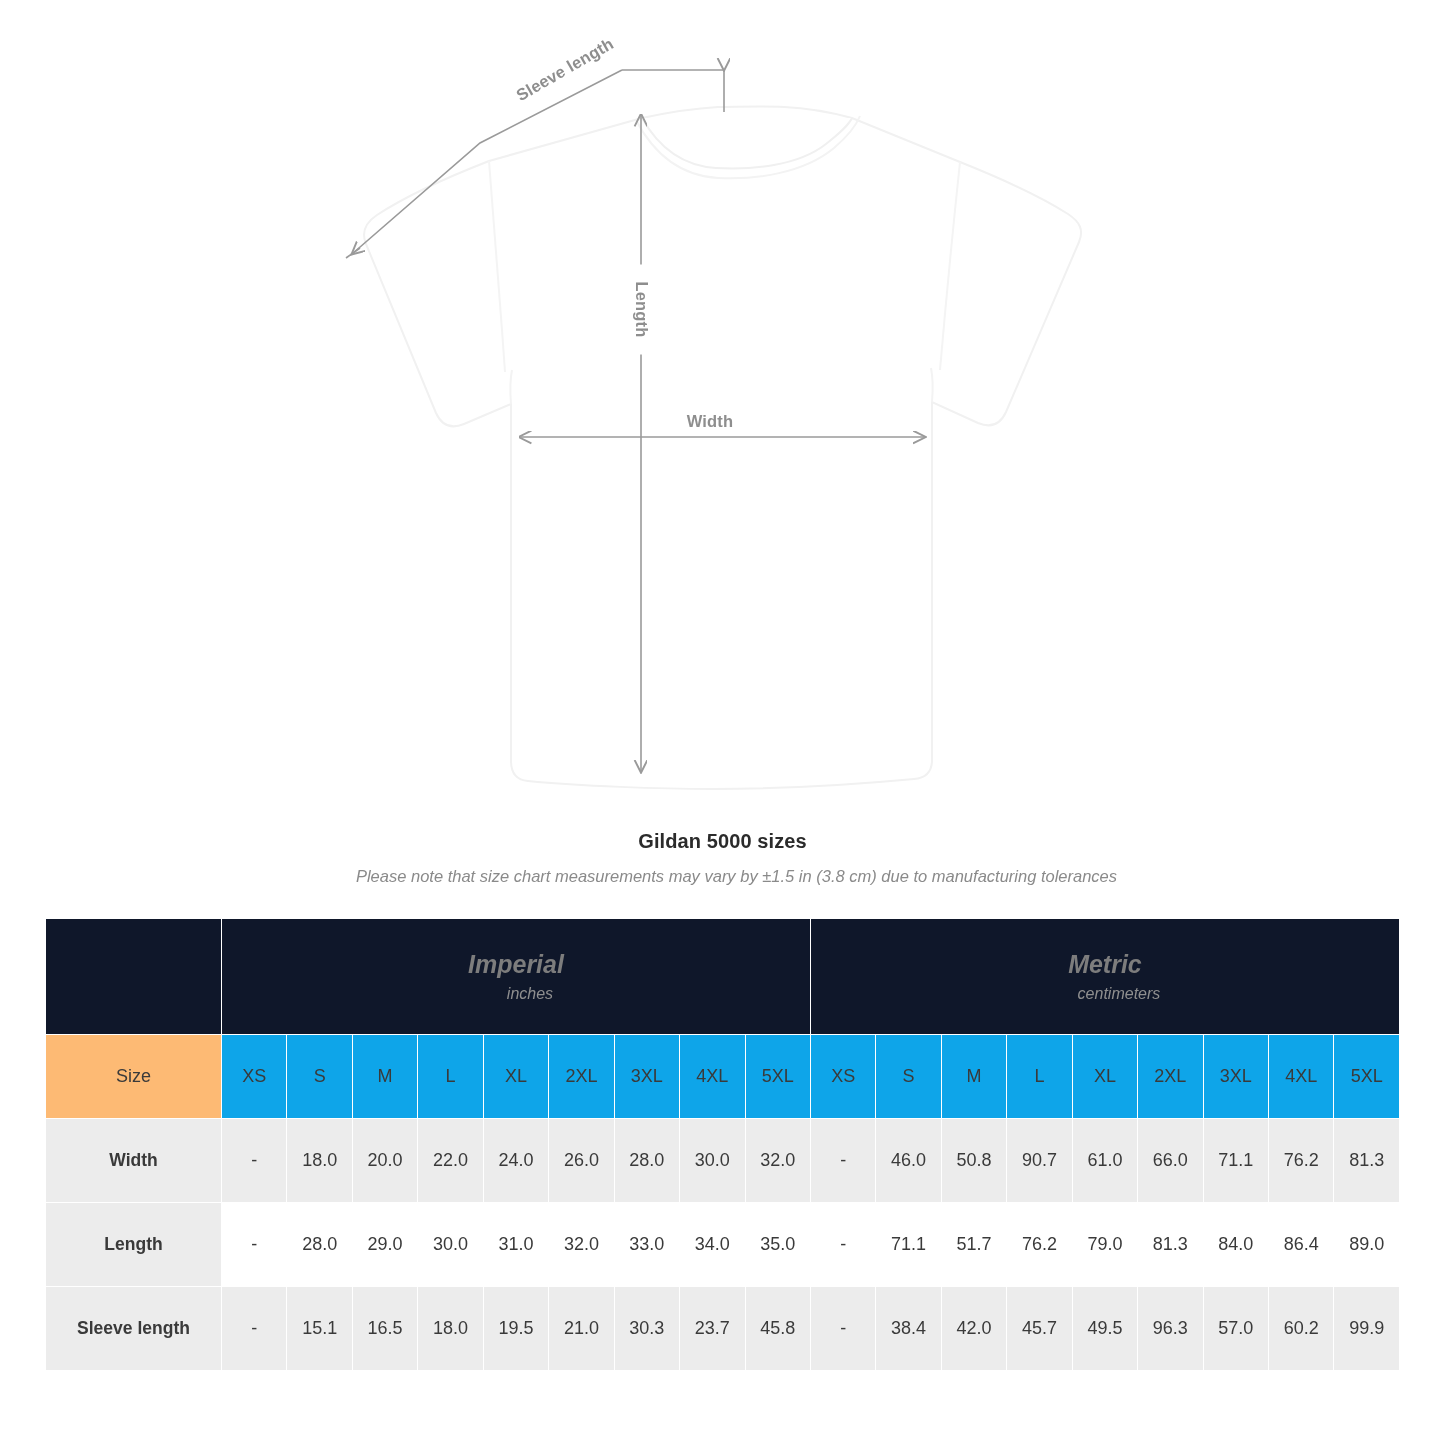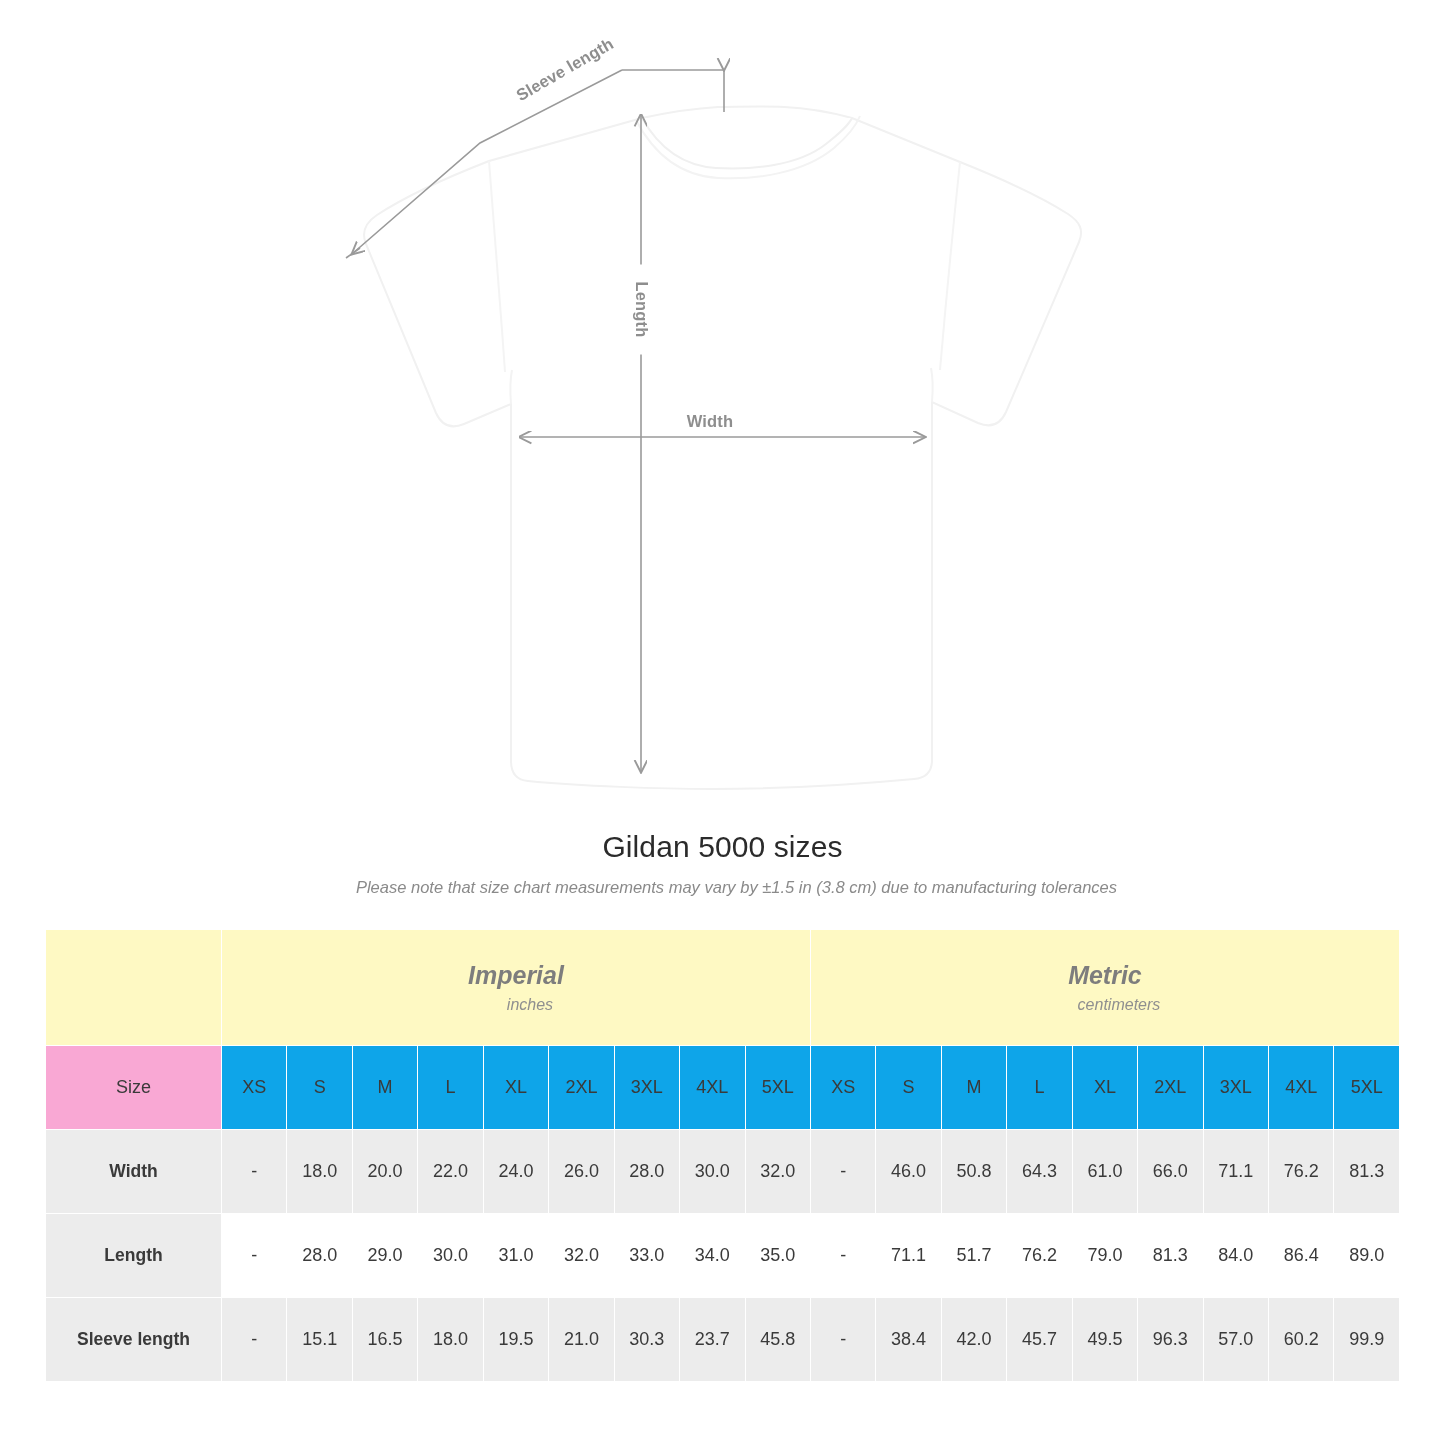--- a/index.html
+++ b/index.html
@@ -20,22 +20,22 @@
   .illus {
     position: relative;
     width: 1445px;
     height: 830px;
   }
   .illus svg { display: block; }
 
   
   .chart-title {
     text-align: center;
-    font-size: 30px;
-    font-weight: normal;
+    font-size: 20px;
+    font-weight: bold;
     color: #2b2b2b;
     margin: 0;
     padding: 0 0 0 0;
     letter-spacing: 0.1px;
   }
   .chart-note {
     text-align: center;
     font-size: 16.5px;
     font-style: italic;
     color: #8a8a8a;
@@ -54,21 +54,21 @@
     table-layout: fixed;
   }
   table.size-chart td, table.size-chart th {
     border: 1px solid #ffffff;
     text-align: center;
     vertical-align: middle;
     font-weight: normal;
     color: #3a3a3a;
   }
   .unit-head {
-    background: #fef9c3;
+    background: #0f172a;
     height: 116px;
   }
   .unit-head .u-name {
     font-size: 25px;
     font-style: italic;
     font-weight: bold;
     color: #7d7d7d;
     line-height: 1.15;
   }
   .unit-head .u-sub {
@@ -79,21 +79,21 @@
     padding-left: 28px;
   }
   .hdr-row td {
     height: 84px;
     background: #0ea5e9;
     font-size: 18px;
     font-weight: bold;
     color: #3d3d3d;
   }
   .hdr-row td.label-cell {
-    background: #f9a8d4;
+    background: #fdba74;
   }
   .data-row td {
     height: 84px;
     font-size: 18px;
     color: #3d3d3d;
   }
   .data-row.odd td { background: #ececec; }
   .data-row.even td { background: #ffffff; }
   .data-row td.label-cell {
     background: #ececec;
@@ -248,21 +248,21 @@
           <td>20.0</td>
           <td>22.0</td>
           <td>24.0</td>
           <td>26.0</td>
           <td>28.0</td>
           <td>30.0</td>
           <td>32.0</td>
           <td>-</td>
           <td>46.0</td>
           <td>50.8</td>
-          <td>64.3</td>
+          <td>90.7</td>
           <td>61.0</td>
           <td>66.0</td>
           <td>71.1</td>
           <td>76.2</td>
           <td>81.3</td>
         </tr>
 
         <tr class="data-row even">
           <td class="label-cell">Length</td>
           <td>-</td>

